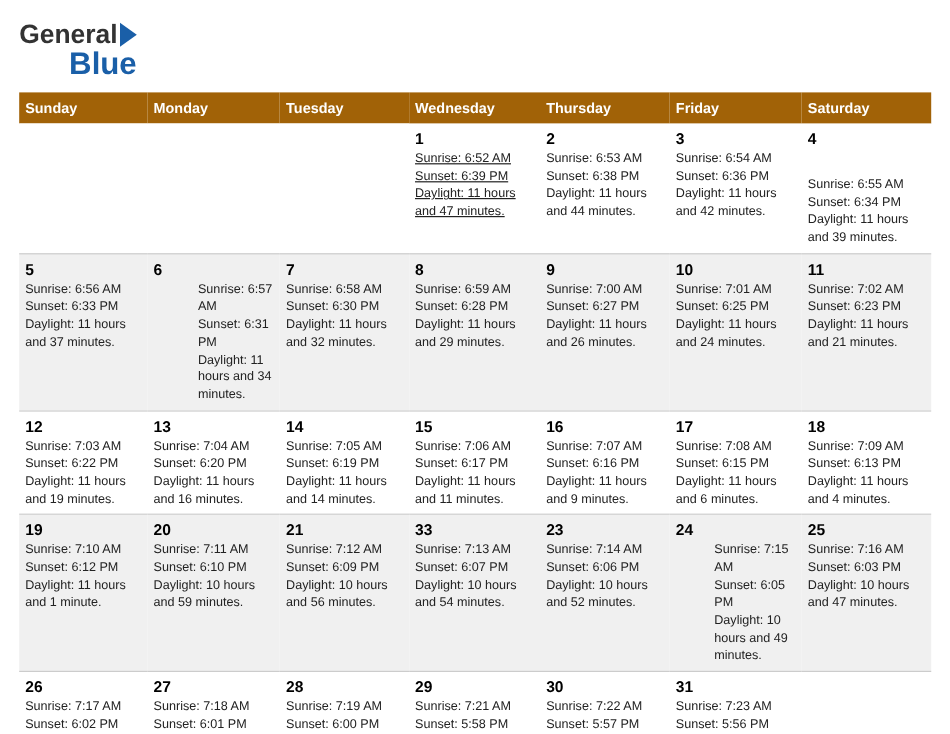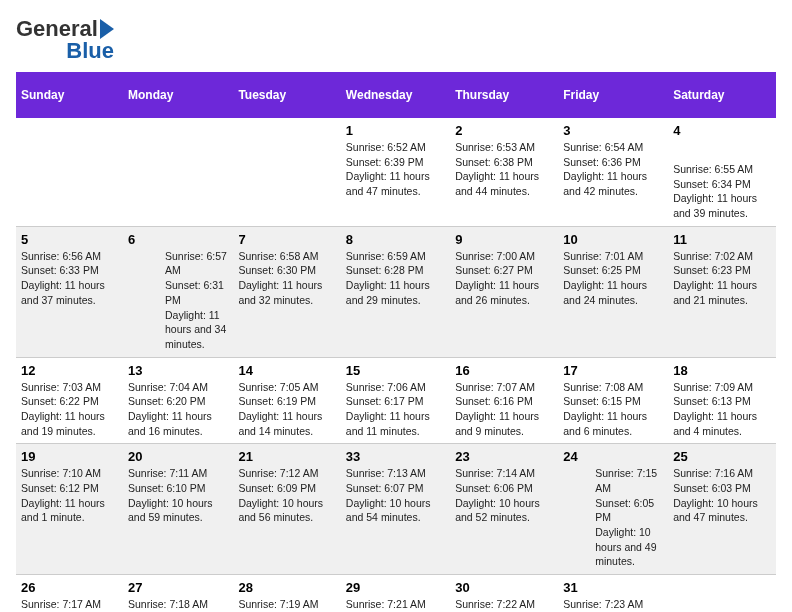--- a/index.html
+++ b/index.html
@@ -45,24 +45,24 @@
     .location {
       font-size: 15px;
       color: #333;
     }
     table {
       width: 100%;
       border-collapse: collapse;
       font-size: 11px;
     }
     thead tr th {
-      background: #6d28d9;
+      background: #a16207;
       color: #fff;
       text-align: left;
-      padding: 16px 5px;
+      padding: 6px 5px;
       font-size: 12px;
       font-weight: bold;
     }
     tbody tr {
       border-bottom: 1px solid #ccc;
     }
     tbody tr:nth-child(odd) {
       background: #fff;
     }
     tbody tr:nth-child(even) {
@@ -90,21 +90,21 @@
   </style>
 </head>
 <body>
 
 <div class="header">
   <div class="logo">
     <div class="logo-row">
       <span style="font-size:22px;font-weight:bold;color:#333;">General</span>
       <span class="logo-arrow"></span>
     </div>
-    <span style="font-size:22px;font-weight:bold;color:#1a5fa8;margin-top:-4px;">Blue</span>
+    <span style="font-size:26px;font-weight:bold;color:#1a5fa8;margin-top:-4px;">Blue</span>
   </div>
   <div class="title-block">
     <div class="month-title"></div>
     <div class="location"></div>
   </div>
 </div>
 
 <table>
   <thead>
     <tr>
@@ -117,21 +117,21 @@
         <th>Saturday</th>
       </tr>
   </thead>
   <tbody id="calendar-body">
   <tr>
         <td class="empty"></td>
         <td class="empty"></td>
         <td class="empty"></td>
         <td>
           <span class="day-num">1</span>
-          <div class="day-info" style="white-space: pre-line;">Sunrise: 6:52 AM
+          <div class="day-info" style="white-space: pre-line; text-decoration: underline;">Sunrise: 6:52 AM
 Sunset: 6:39 PM
 Daylight: 11 hours and 47 minutes.</div>
         </td>
         <td>
           <span class="day-num">2</span>
           <div class="day-info" style="white-space: pre-line;">Sunrise: 6:53 AM
 Sunset: 6:38 PM
 Daylight: 11 hours and 44 minutes.</div>
         </td>
         <td>

